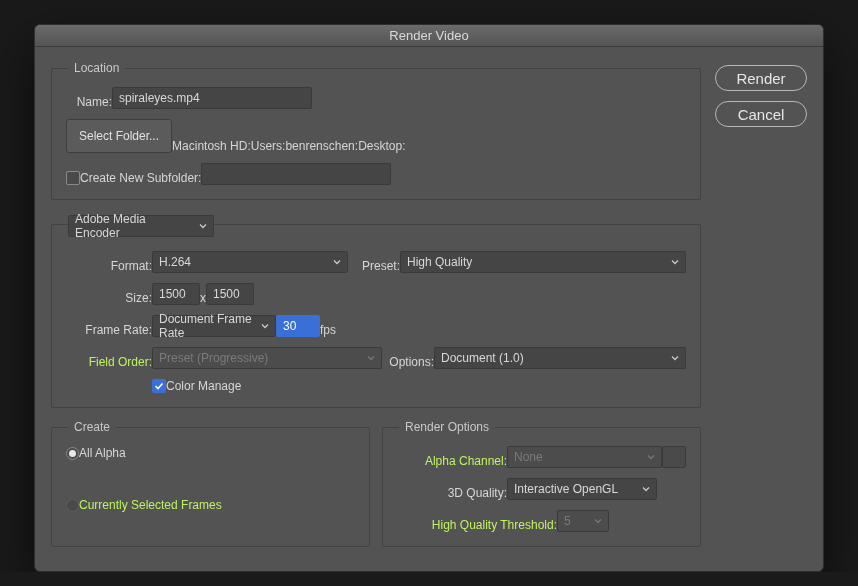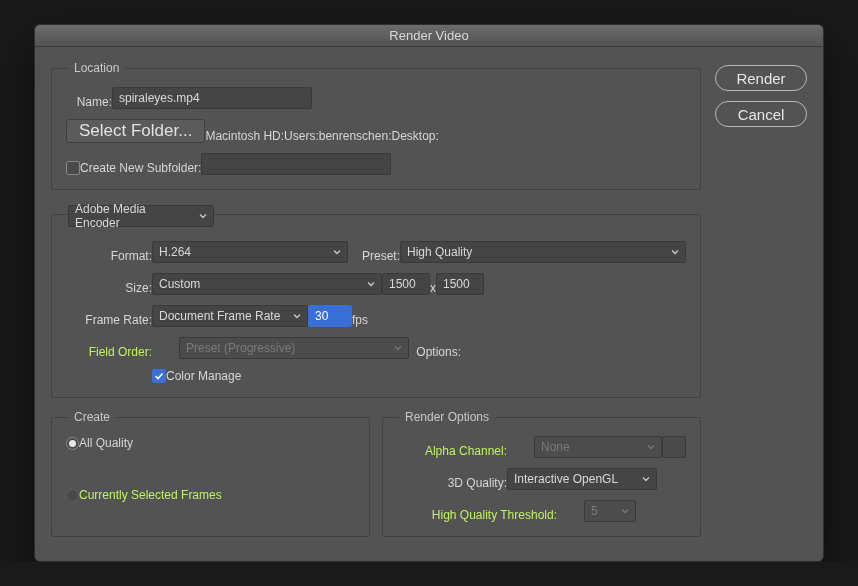--- a/index.html
+++ b/index.html
@@ -45,33 +45,33 @@
 
   .input, .select {
     background: #454545;
     border: 1px solid #3a3a3a;
     border-radius: 2px;
     color: #d8d8d8;
     font-size: 12px;
     height: 22px;
     padding: 0 6px;
   }
-  .input.disabled, .select.disabled { color: #7a7a7a; background:#4c4c4c;margin-left:27px; }
+  .input.disabled, .select.disabled { color: #7a7a7a; background:#4c4c4c; }
   .input.hi { color:#fff; background:#3a6fd8; border-color:#3a6fd8; }
   .select { display: flex; align-items: center; justify-content: space-between; cursor: default; }
   .select .caret { margin-left: 6px; }
   .caret svg { display:block; }
 
   .btn {
     background: #5b5b5b;
     border: 1px solid #3e3e3e;
     border-radius: 3px;
     color: #e2e2e2;
-    font-size: 17px;
-    height: 24px;
+    font-size: 12px;
+    height: 34px;
     padding: 0 12px;
     display: inline-flex; align-items: center; justify-content: center;
     cursor: default;
   }
   .pill {
     border: 1px solid #b8b8b8;
     border-radius: 14px;
     background: transparent;
     color: #e6e6e6;
     font-size: 15px;
@@ -147,36 +147,28 @@
             <span class="caret">
                 <svg width="8" height="8" viewBox="0 0 8 8">
                   <path d="M1 2.5 L4 5.5 L7 2.5" stroke="#c8c8c8" stroke-width="1.3" fill="none"></path>
                 </svg>
               </span>
           </span>
         </div>
 
         <div class="row">
           <span class="lbl" style="width:86px">Size:</span>
-          <span class="select" style="width:230px">
-            <span>Custom</span>
-            <span class="caret">
-                <svg width="8" height="8" viewBox="0 0 8 8">
-                  <path d="M1 2.5 L4 5.5 L7 2.5" stroke="#c8c8c8" stroke-width="1.3" fill="none"></path>
-                </svg>
-              </span>
-          </span>
           <input class="input" style="width: 48px; text-align: left;" value="1500">
           <span class="lbl unit">x</span>
           <input class="input" style="width: 48px;" value="1500">
         </div>
 
         <div class="row">
           <span class="lbl" style="width:86px">Frame Rate:</span>
-          <span class="select" style="width:156px">
+          <span class="select" style="width:124px">
             <span>Document Frame Rate</span>
             <span class="caret">
                 <svg width="8" height="8" viewBox="0 0 8 8">
                   <path d="M1 2.5 L4 5.5 L7 2.5" stroke="#c8c8c8" stroke-width="1.3" fill="none"></path>
                 </svg>
               </span>
           </span>
           <input class="input hi" style="width: 44px;" value="30">
           <span class="lbl unit">fps</span>
         </div>
@@ -185,39 +177,47 @@
           <span class="lbl dim" style="width:86px">Field Order:</span>
           <span class="select disabled" style="width:230px">
             <span>Preset (Progressive)</span>
             <span class="caret">
                 <svg width="8" height="8" viewBox="0 0 8 8">
                   <path d="M1 2.5 L4 5.5 L7 2.5" stroke="#777" stroke-width="1.3" fill="none"></path>
                 </svg>
               </span>
           </span>
           <span class="lbl" style="width:52px">Options:</span>
+          <span class="select" style="flex:1">
+            <span>Document (1.0)</span>
+            <span class="caret">
+                <svg width="8" height="8" viewBox="0 0 8 8">
+                  <path d="M1 2.5 L4 5.5 L7 2.5" stroke="#c8c8c8" stroke-width="1.3" fill="none"></path>
+                </svg>
+              </span>
+          </span>
         </div>
 
         <div class="row">
           <span style="width:86px"></span>
           <span class="chk on">
             <svg width="10" height="10" viewBox="0 0 10 10">
                 <path d="M1.5 5 L4 7.5 L8.5 2.5" stroke="#fff" stroke-width="1.6" fill="none"></path>
               </svg>
           </span>
           <span class="lbl unit">Color Manage</span>
         </div>
       </fieldset>
 
       <div class="two-col">
         <fieldset class="group">
           <legend>Create</legend>
           <div class="row">
             <span class="radio on"></span>
-            <span class="lbl unit">All Quality</span>
+            <span class="lbl unit">All Alpha</span>
           </div>
           <div style="height:28px"></div>
           <div class="row">
             <span class="radio off"></span>
             <span class="lbl dim unit">Currently Selected Frames</span>
           </div>
         </fieldset>
 
         <fieldset class="group">
           <legend>Render Options</legend>

